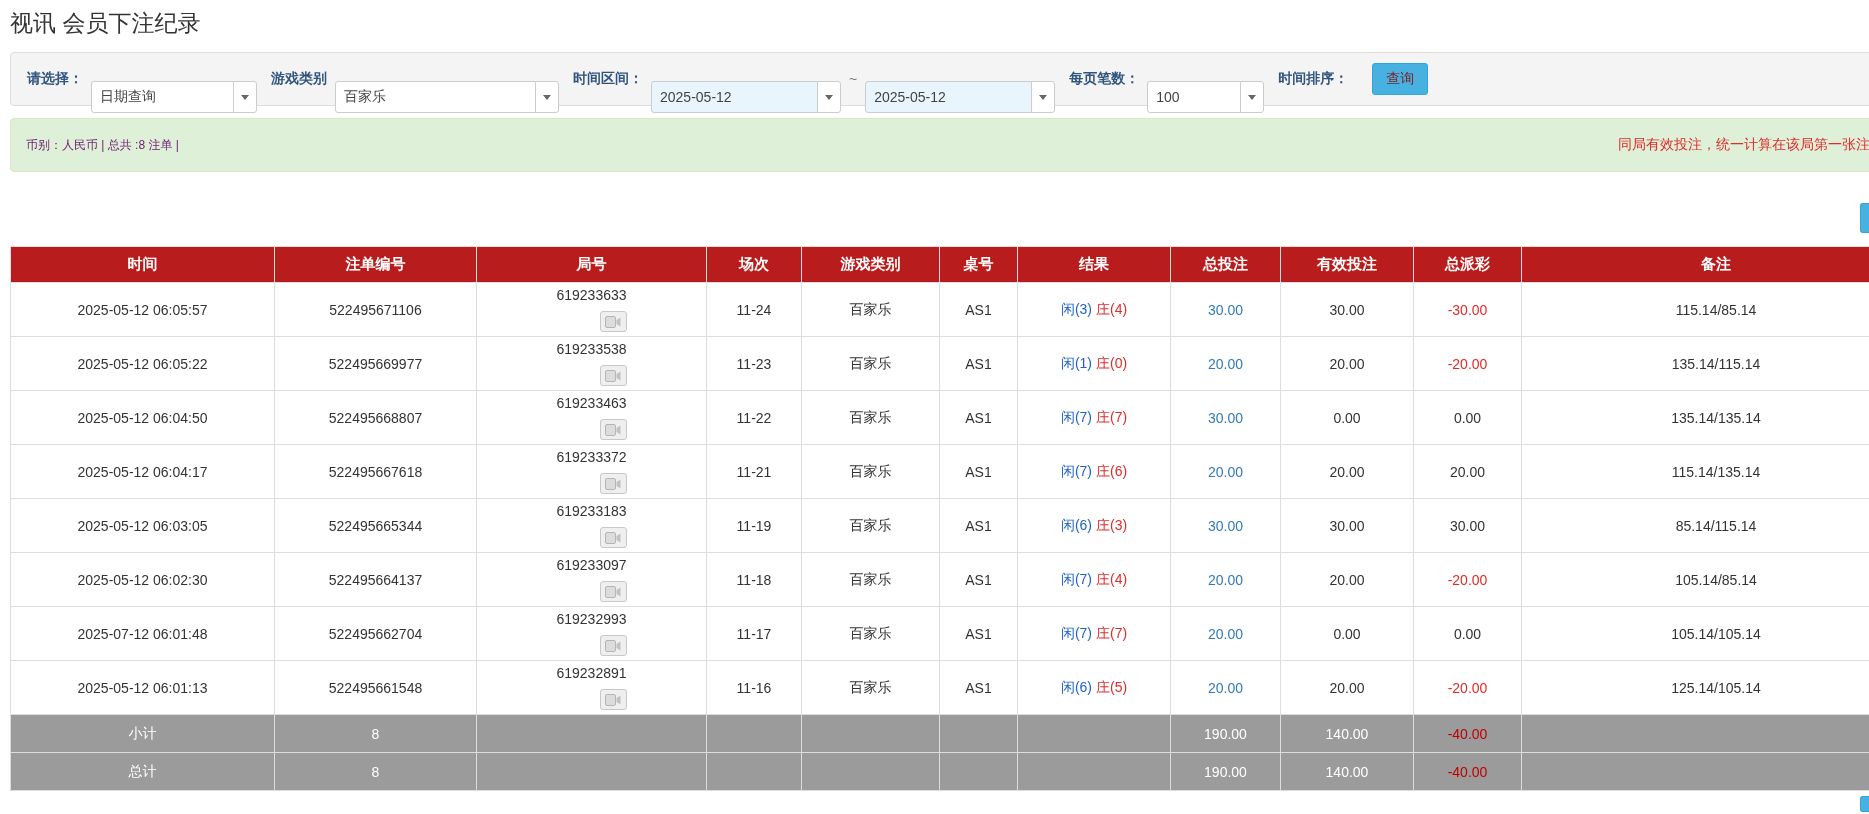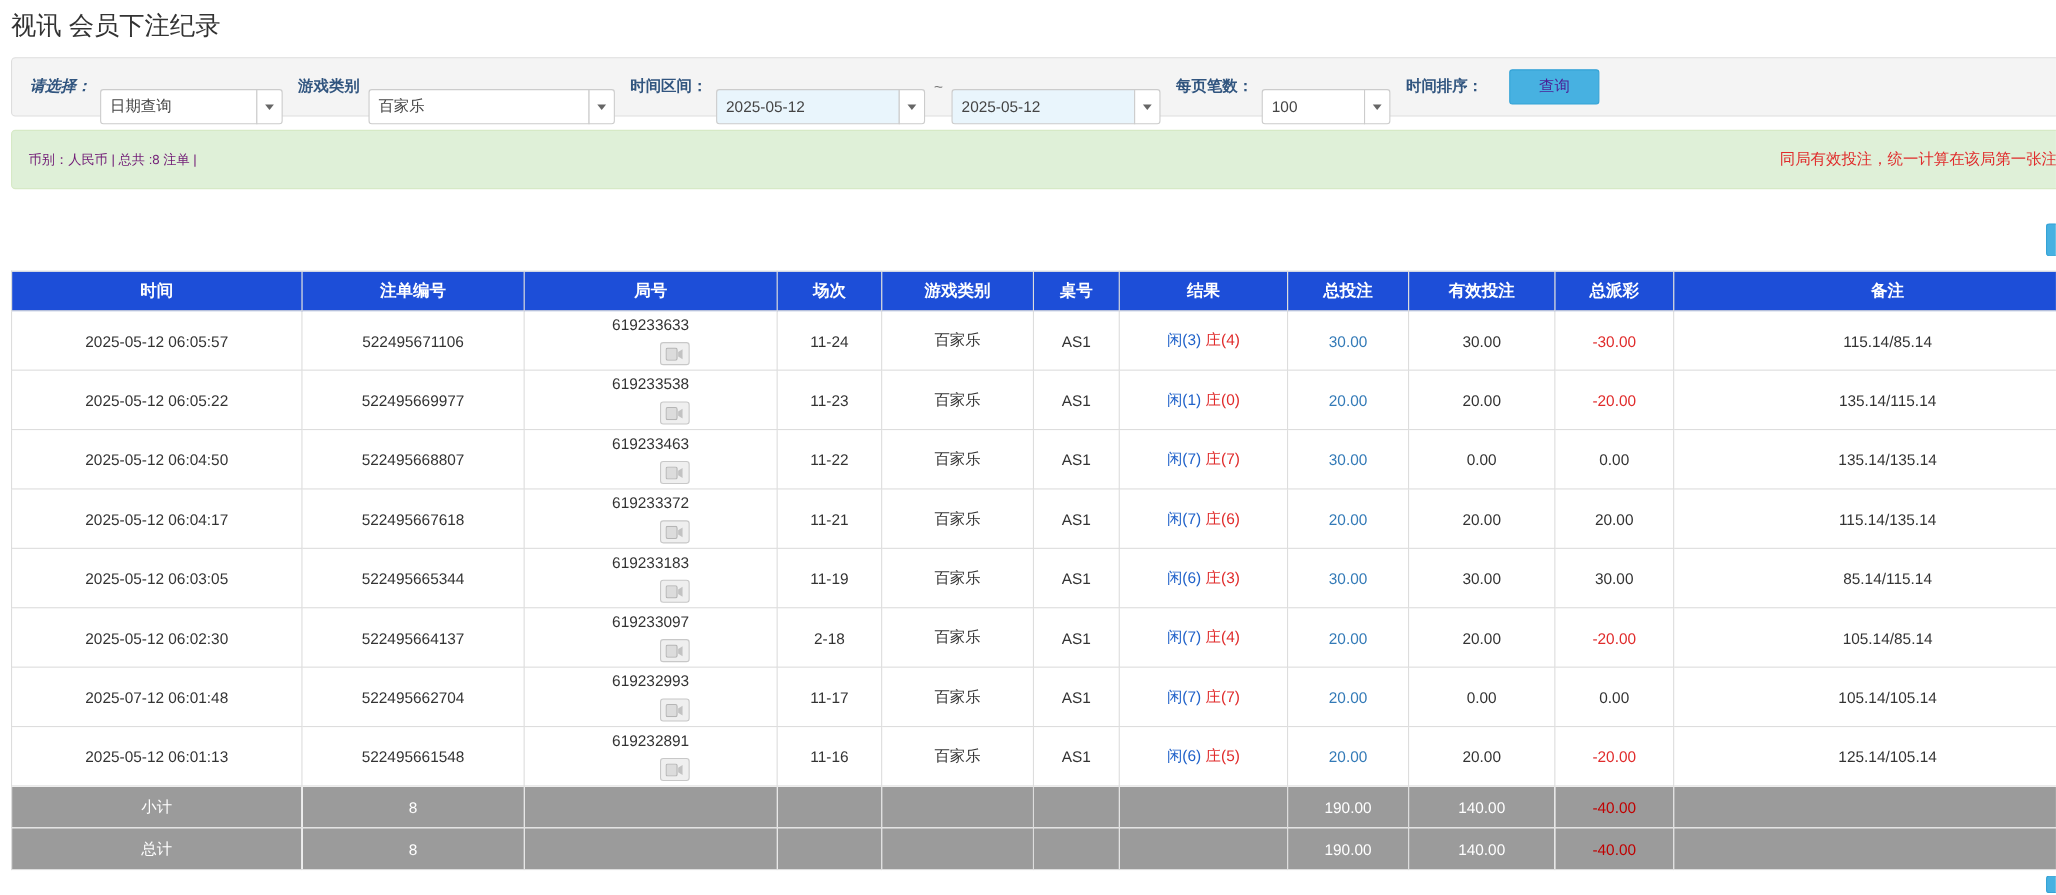--- a/index.html
+++ b/index.html
@@ -20,21 +20,21 @@
   
   .filter-bar {
     margin: 0 10px; width: 1890px; height: 54px;
     background: #f4f4f4; border: 1px solid #ddd; border-radius: 4px;
     padding: 10px 12px; display: flex; align-items: center; white-space: nowrap;
   }
   .flabel {
     font-size: 14px; font-weight: bold; color: #31557f;
     margin: 0 8px 0 14px;
   }
-  .flabel.first { margin-left: 4px; font-style: italic; }
+  .flabel.first { margin-left: 4px; }
   .combo { display: inline-flex; height: 32px; margin-top: 36px; }
   .combo-input {
     height: 32px; border: 1px solid #ccc; border-radius: 3px 0 0 3px;
     padding: 0 8px; font-size: 14px; color: #444; background: #fff;
     font-family: "Liberation Sans", sans-serif; outline: none;
   }
   .combo-btn {
     width: 24px; height: 32px; border: 1px solid #ccc; margin-left: -1px;
     background: #fff; border-radius: 0 3px 3px 0; cursor: pointer;
     display: flex; align-items: center; justify-content: center; padding: 0;
@@ -45,40 +45,40 @@
     border-top: 5px solid #666;
   }
   .blue-input { background: #e9f5fc; }
   .w-query { width: 143px; }
   .w-game  { width: 201px; }
   .w-date  { width: 167px; }
   .w-num   { width: 94px; }
   .w-sort  { width: 168px; }
   .tilde { color: #777; margin: 0 8px; font-size: 14px; }
   .query-btn {
-    height: 32px; padding: 0 26px; margin-left: 16px;
-    background: #47b1e1; border: 1px solid #35a3d6; color: #4c1d95;
+    height: 32px; padding: 0 13px; margin-left: 16px;
+    background: #47b1e1; border: 1px solid #35a3d6; color: #7f1d1d;
     font-size: 14px; border-radius: 3px; cursor: pointer;
     font-family: "Liberation Sans", sans-serif;
   }
 
   
   .info-bar {
     margin: 12px 10px 0; width: 1890px; height: 54px;
     background: #dff0d8; border: 1px solid #d6e9c6; border-radius: 4px;
     padding: 0 15px; display: flex; align-items: center; justify-content: space-between;
   }
   .info-left  { font-size: 12px; color: #701a75; white-space: nowrap; }
   .info-right { font-size: 14px; color: #e02b2b; white-space: nowrap; }
 
   
   .table-wrap { margin: 74px 0 0 10px; width: 1900px; }
   table { border-collapse: collapse; table-layout: fixed; width: 1900px; }
   th {
-    background: #1d4ed8; color: #fff; font-size: 15px; font-weight: bold;
+    background: #b91c1c; color: #fff; font-size: 15px; font-weight: bold;
     height: 36px; border: 1px solid #ddd; padding: 0;
   }
   td {
     border: 1px solid #ddd; text-align: center; font-size: 14px;
     color: #333; height: 54px; padding: 0 4px; background: #fff;
     overflow: hidden;
   }
   .bet-link { color: #337ab7; text-decoration: none; cursor: pointer; }
   .res-x { color: #1f61c9; margin-right: 4px; }
   .res-z { color: #e02b2b; }
@@ -319,21 +319,21 @@
             <span class="round-cell-inner">
               <span>619233097</span>
               <button type="button" class="vid-btn">
                   <svg width="16" height="12" viewBox="0 0 16 12">
                     <rect x="0.5" y="0.5" width="10" height="11" rx="1.5" fill="#dcdcdc" stroke="#b5b5b5"></rect>
                     <path d="M11.5 4 L15.5 1.5 V10.5 L11.5 8 Z" fill="#c2c2c2"></path>
                   </svg>
                 </button>
             </span>
           </td>
-          <td>2-18</td>
+          <td>11-18</td>
           <td>百家乐</td>
           <td>AS1</td>
           <td><span class="res-x">闲(7)</span><span class="res-z">庄(4)</span></td>
           <td><a class="bet-link">20.00</a></td>
           <td>20.00</td>
           <td class="payout neg">-20.00</td>
           <td>105.14/85.14</td>
         </tr>
 
         <tr>

